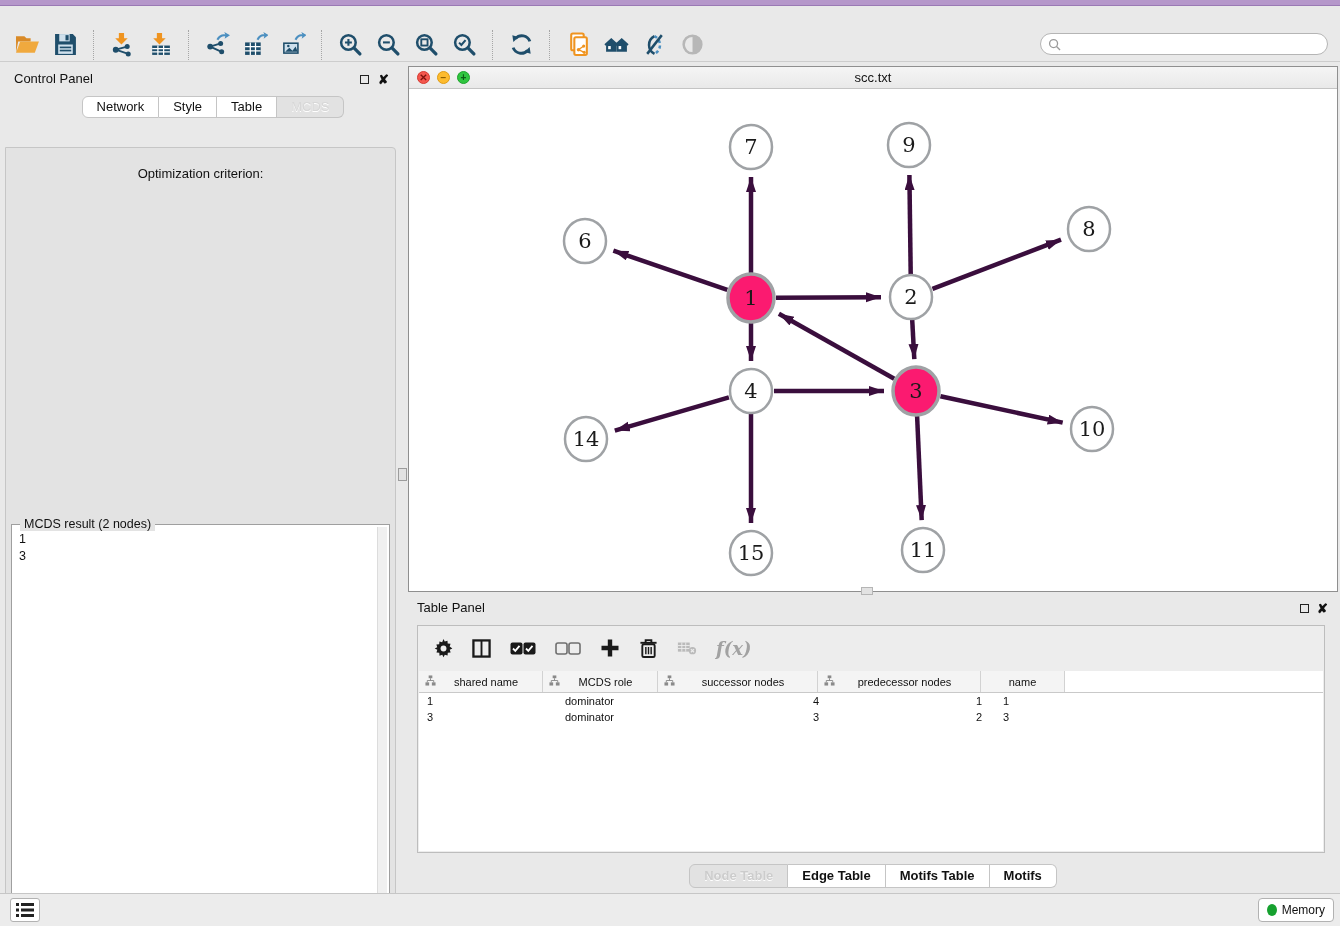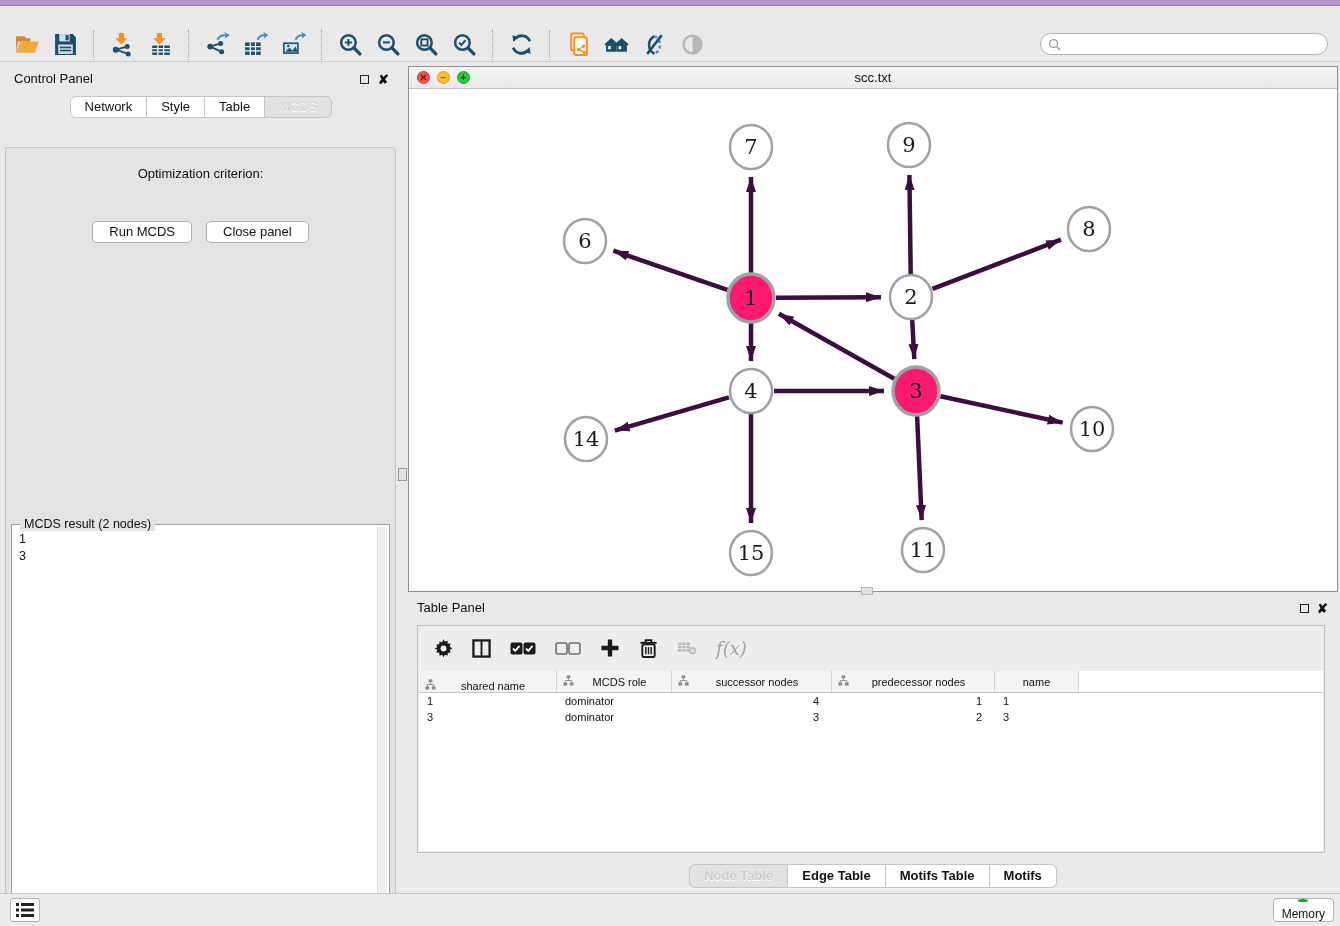--- a/index.html
+++ b/index.html
@@ -18,21 +18,21 @@
   .tbicon.disabled{opacity:.8;}
   .tbsep{width:0;height:30px;border-left:1px dotted #a6a6a6;margin:0 9px;flex:0 0 auto;}
   .search-box{position:absolute;left:1040px;top:33px;width:288px;height:22px;background:#fff;border:1px solid #b5b5b5;
               border-radius:12px;box-sizing:border-box;}
   .search-box svg{position:absolute;left:7px;top:4px;width:13px;height:13px;}
   .search-box input{position:absolute;left:24px;top:1px;width:255px;height:18px;border:none;outline:none;font-size:12px;background:transparent;}
   
   .cp-title{position:absolute;left:14px;top:71px;font-size:13px;}
   .panel-float{position:absolute;width:9px;height:9px;border:1.5px solid #222;box-sizing:border-box;}
   .panel-close{position:absolute;font-size:13px;font-weight:bold;color:#111;line-height:10px;}
-  .cp-tabs{position:absolute;left:0;top:96px;width:402px;display:flex;justify-content:center;}
+  .cp-tabs{position:absolute;left:12px;top:96px;width:402px;display:flex;justify-content:center;}
   .tab{height:20px;line-height:20px;font-size:13px;padding:0 14px;background:#fff;border:1px solid #c5c5c5;border-left:none;
        text-align:center;cursor:default;}
   .tab:first-child{border-left:1px solid #c5c5c5;border-radius:6px 0 0 6px;}
   .tab:last-child{border-radius:0 6px 6px 0;}
   .tab.active{background:#e2e2e2;color:#d7d7d7;text-shadow:0 1px 0 #fff;text-align:right;}
   .cp-body{position:absolute;left:5px;top:117px;width:391px;height:759px;background:#e3e3e3;border:1px solid #c6c6c6;
            border-radius:0 4px 4px 4px;box-sizing:border-box;margin-top:30px;}
   .opt-label{position:absolute;left:0;top:18px;width:100%;text-align:center;font-size:13px;}
   .criterion{position:absolute;left:40px;top:41px;width:310px;height:23px;background:#fff;border:1px solid #ababab;
              border-radius:5px;box-sizing:border-box;font-size:13px;line-height:21px;padding-left:10px;}
@@ -50,40 +50,40 @@
   .net{position:absolute;left:408px;top:66px;width:930px;height:526px;background:#fff;border:1px solid #8f8f8f;box-sizing:border-box;}
   .net-titlebar{position:absolute;left:0;top:0;width:100%;height:22px;background:linear-gradient(#f5f5f5,#e9e9e9);border-bottom:1px solid #c4c4c4;box-sizing:border-box;}
   .net-title{position:absolute;left:0;top:0;width:100%;text-align:center;font-size:13px;line-height:21px;color:#111;}
   .net-lights{position:absolute;left:8px;top:4px;display:flex;gap:7px;}
   .nlight{width:13px;height:13px;border-radius:50%;font-size:10px;font-weight:bold;text-align:center;line-height:12px;box-sizing:border-box;}
   .net-canvas{position:absolute;left:0;top:22px;width:928px;height:502px;background:#fff;}
   
   .tp-title{position:absolute;left:417px;top:600px;font-size:13px;}
   .tp-inner{position:absolute;left:417px;top:625px;width:908px;height:228px;background:#ededed;border:1px solid #bdbdbd;box-sizing:border-box;}
   .tp-toolbar{position:absolute;left:0;top:0;width:100%;height:44px;display:flex;align-items:center;padding-left:16px;box-sizing:border-box;}
-  .ttbicon{margin-right:19px;display:flex;align-items:center;justify-content:center;}
+  .ttbicon{margin-right:19px;display:flex;align-items:center;justify-content:center;font-weight:bold;}
   .ttbicon.disabled{opacity:.9;}
   .fx{font-family:"DejaVu Serif",serif;font-style:italic;font-size:18px;color:#9a9a9a;}
   .tp-table{position:absolute;left:1px;top:45px;width:904px;height:180px;background:#fff;overflow:hidden;}
   .thead{display:flex;height:21px;border-bottom:1px solid #c9c9c9;}
   .th{display:flex;align-items:center;background:#f4f4f4;border-right:1px solid #d2d2d2;box-sizing:border-box;
       font-size:11px;padding-left:6px;}
   .th .lbl{flex:1;text-align:center;padding-right:6px;}
   .trow{display:flex;height:16px;align-items:center;}
   .td{font-size:11px;box-sizing:border-box;padding-left:8px;}
   .td.right{text-align:right;padding-right:13px;padding-left:0;}
   .bottom-tabs{position:absolute;left:408px;top:864px;width:930px;display:flex;justify-content:center;}
   .bottom-tabs .tab{height:22px;line-height:22px;font-weight:bold;}
   .bottom-tabs .tab.active{color:#ccc;}
   
   .statusbar{position:absolute;left:0;top:893px;width:1340px;height:33px;background:#ececec;border-top:1px solid #c6c6c6;box-sizing:border-box;}
   .list-btn{position:absolute;left:10px;top:4px;width:30px;height:24px;background:#fff;border:1px solid #b2b2b2;border-radius:3px;
             display:flex;align-items:center;justify-content:center;box-sizing:border-box;}
   .mem-btn{position:absolute;right:6px;top:4px;height:24px;background:#fff;border:1px solid #b2b2b2;border-radius:4px;
-           display:flex;align-items:center;padding:0 8px;gap:5px;font-size:12px;box-sizing:border-box;flex-direction:column;}
+           display:flex;align-items:center;padding:0 8px;gap:5px;font-size:12px;box-sizing:border-box;}
   .mem-dot{width:10px;height:12px;border-radius:50%;background:#16a12f;}
 </style>
 </head>
 <body>
 
 <div id="root">
 
   <div class="strip-purple"></div>
 
 
@@ -235,24 +235,20 @@
 
   <div class="cp-tabs">
       <div class="tab">Network</div>
       <div class="tab">Style</div>
       <div class="tab">Table</div>
       <div class="tab active">MCDS</div>
     </div>
 
   <div class="cp-body">
     <div class="opt-label">Optimization criterion:</div>
-    <div class="btn-row">
-      <div class="btn">Run MCDS</div>
-      <div class="btn">Close panel</div>
-    </div>
     <div class="groupbox">
       <div class="legend">MCDS result (2 nodes)</div>
       <div class="lines">
           <div>1</div>
           <div>3</div>
         </div>
       <div class="vscroll"></div>
     </div>
   </div>
 
@@ -391,21 +387,21 @@
             <circle cx="17" cy="11" r="4" fill="#b5b5b5"></circle>
             <path d="M15.3 9.3l3.4 3.4M18.7 9.3l-3.4 3.4" stroke="#ededed" stroke-width="1.3"></path>
           </svg>
         </div>
         <div class="ttbicon disabled">
           <span class="fx">f(x)</span>
         </div>
       </div>
     <div class="tp-table">
       <div class="thead">
-          <div class="th" style="width: 138px; align-items: flex-end;">
+          <div class="th" style="width: 124px;">
             <span><svg width="11" height="11" viewBox="0 0 12 12">
                 <rect x="4" y="0.5" width="4" height="3" fill="#8a8a8a"></rect>
                 <rect x="0.5" y="8" width="4" height="3.5" fill="#8a8a8a"></rect>
                 <rect x="7.5" y="8" width="4" height="3.5" fill="#8a8a8a"></rect>
                 <path d="M6 3.5v2.5M2.5 8V6h7v2" fill="none" stroke="#8a8a8a" stroke-width="1"></path>
               </svg></span>
             <span class="lbl">shared name</span>
           </div>
           <div class="th" style="width: 115px;">
             <span><svg width="11" height="11" viewBox="0 0 12 12">

